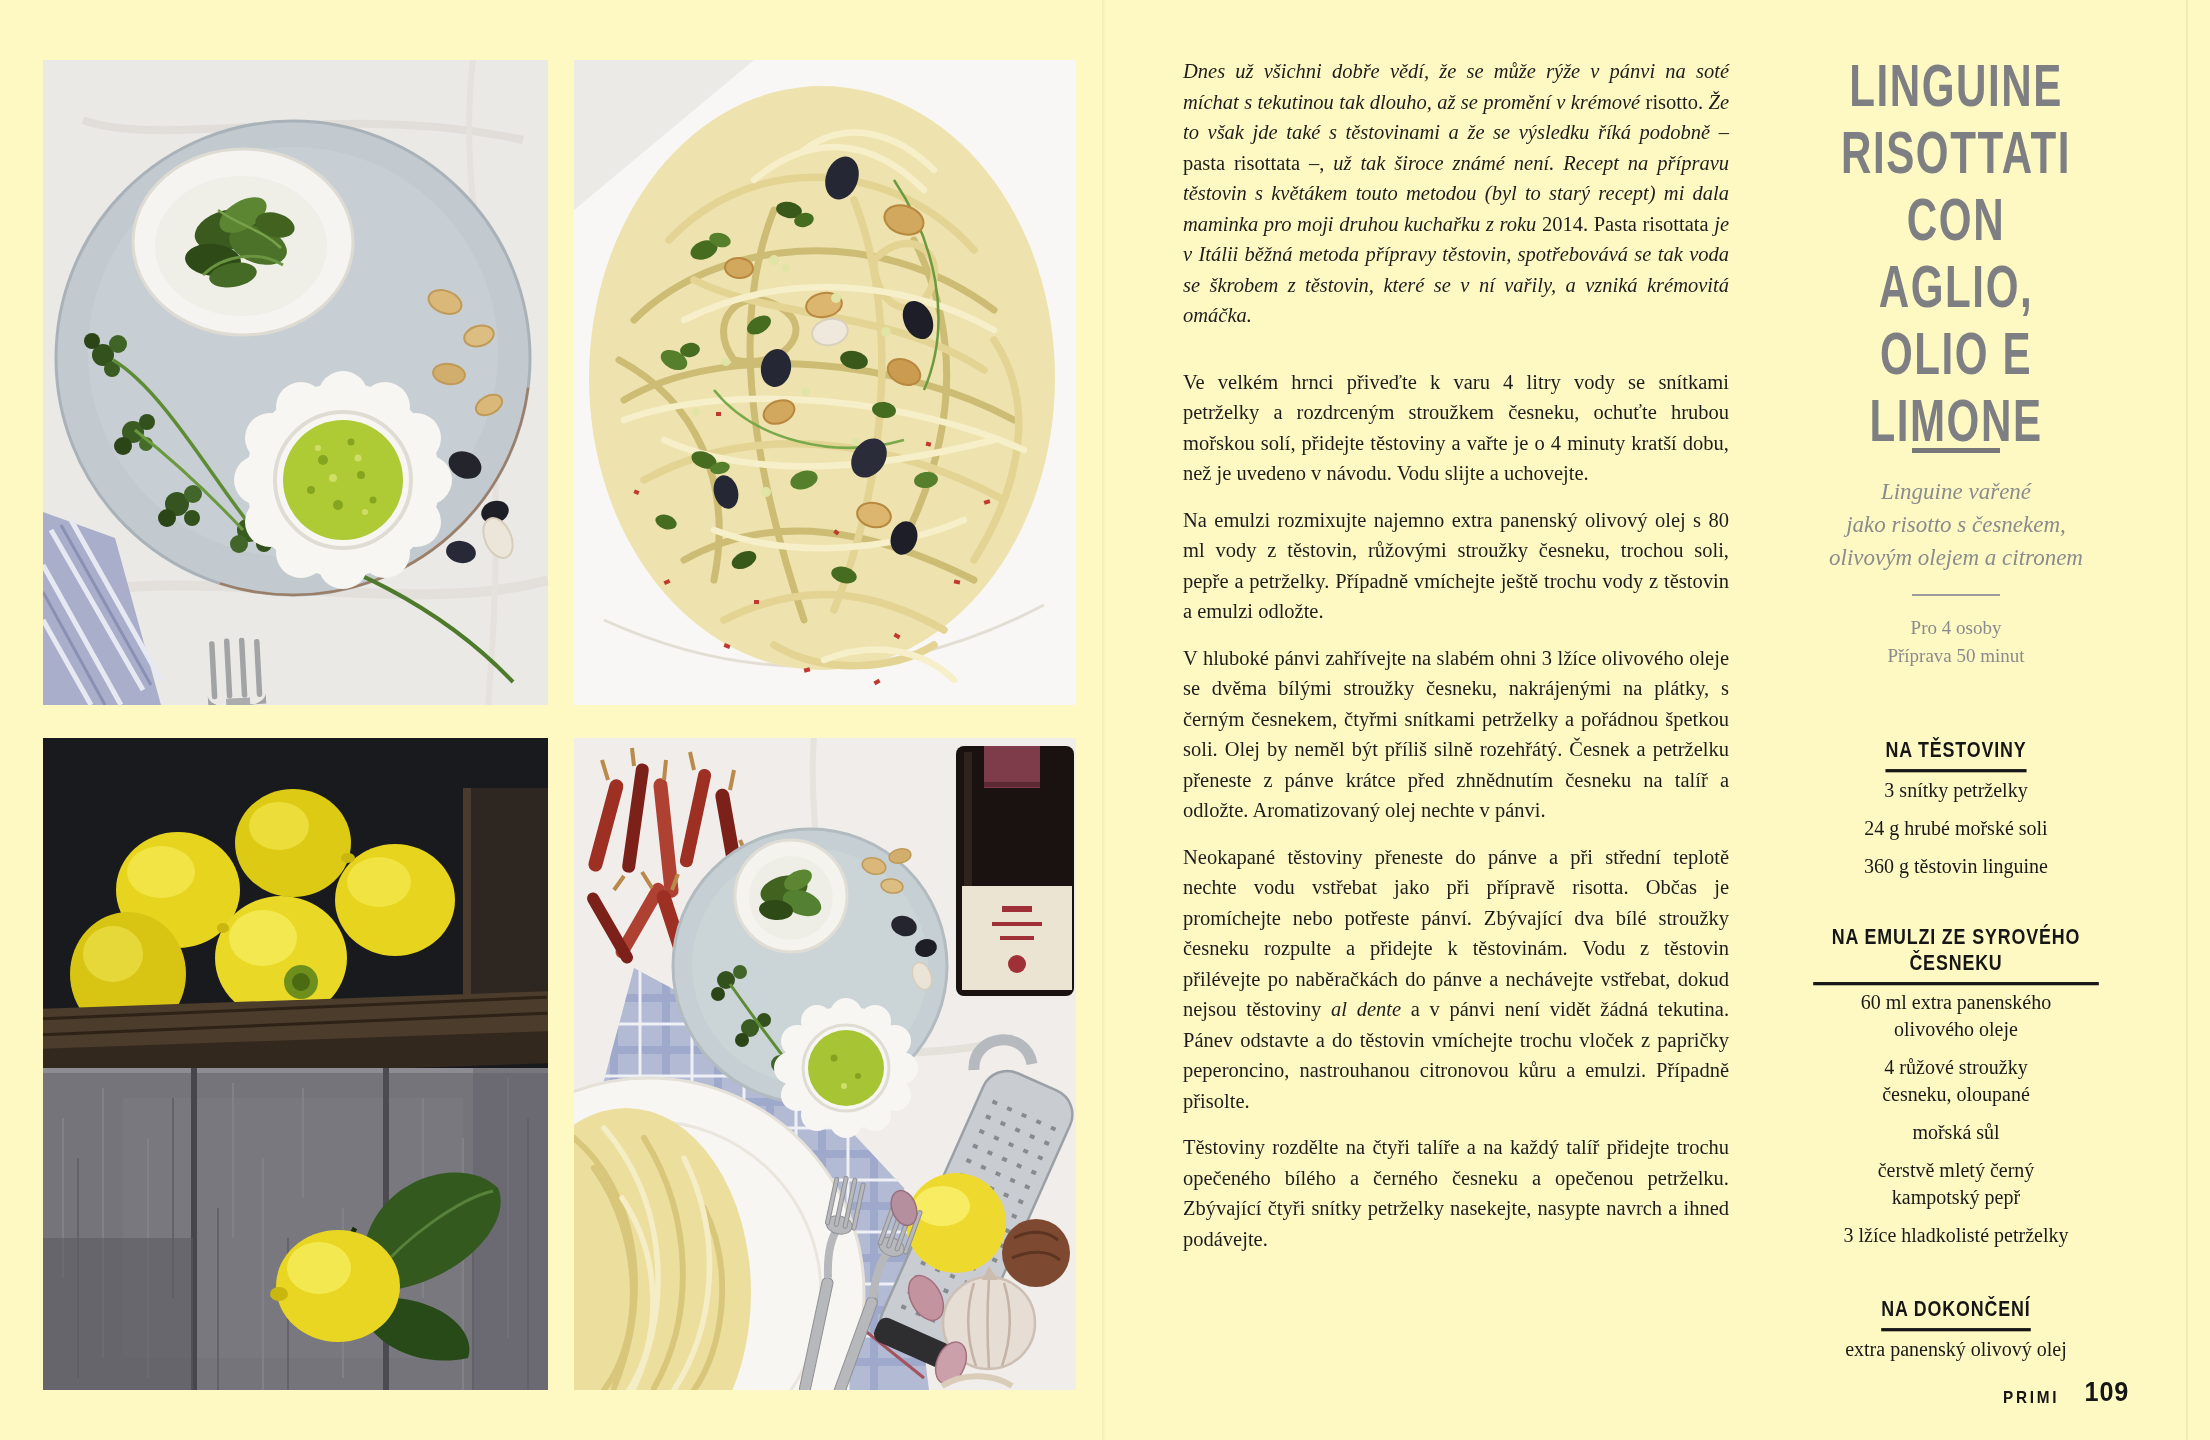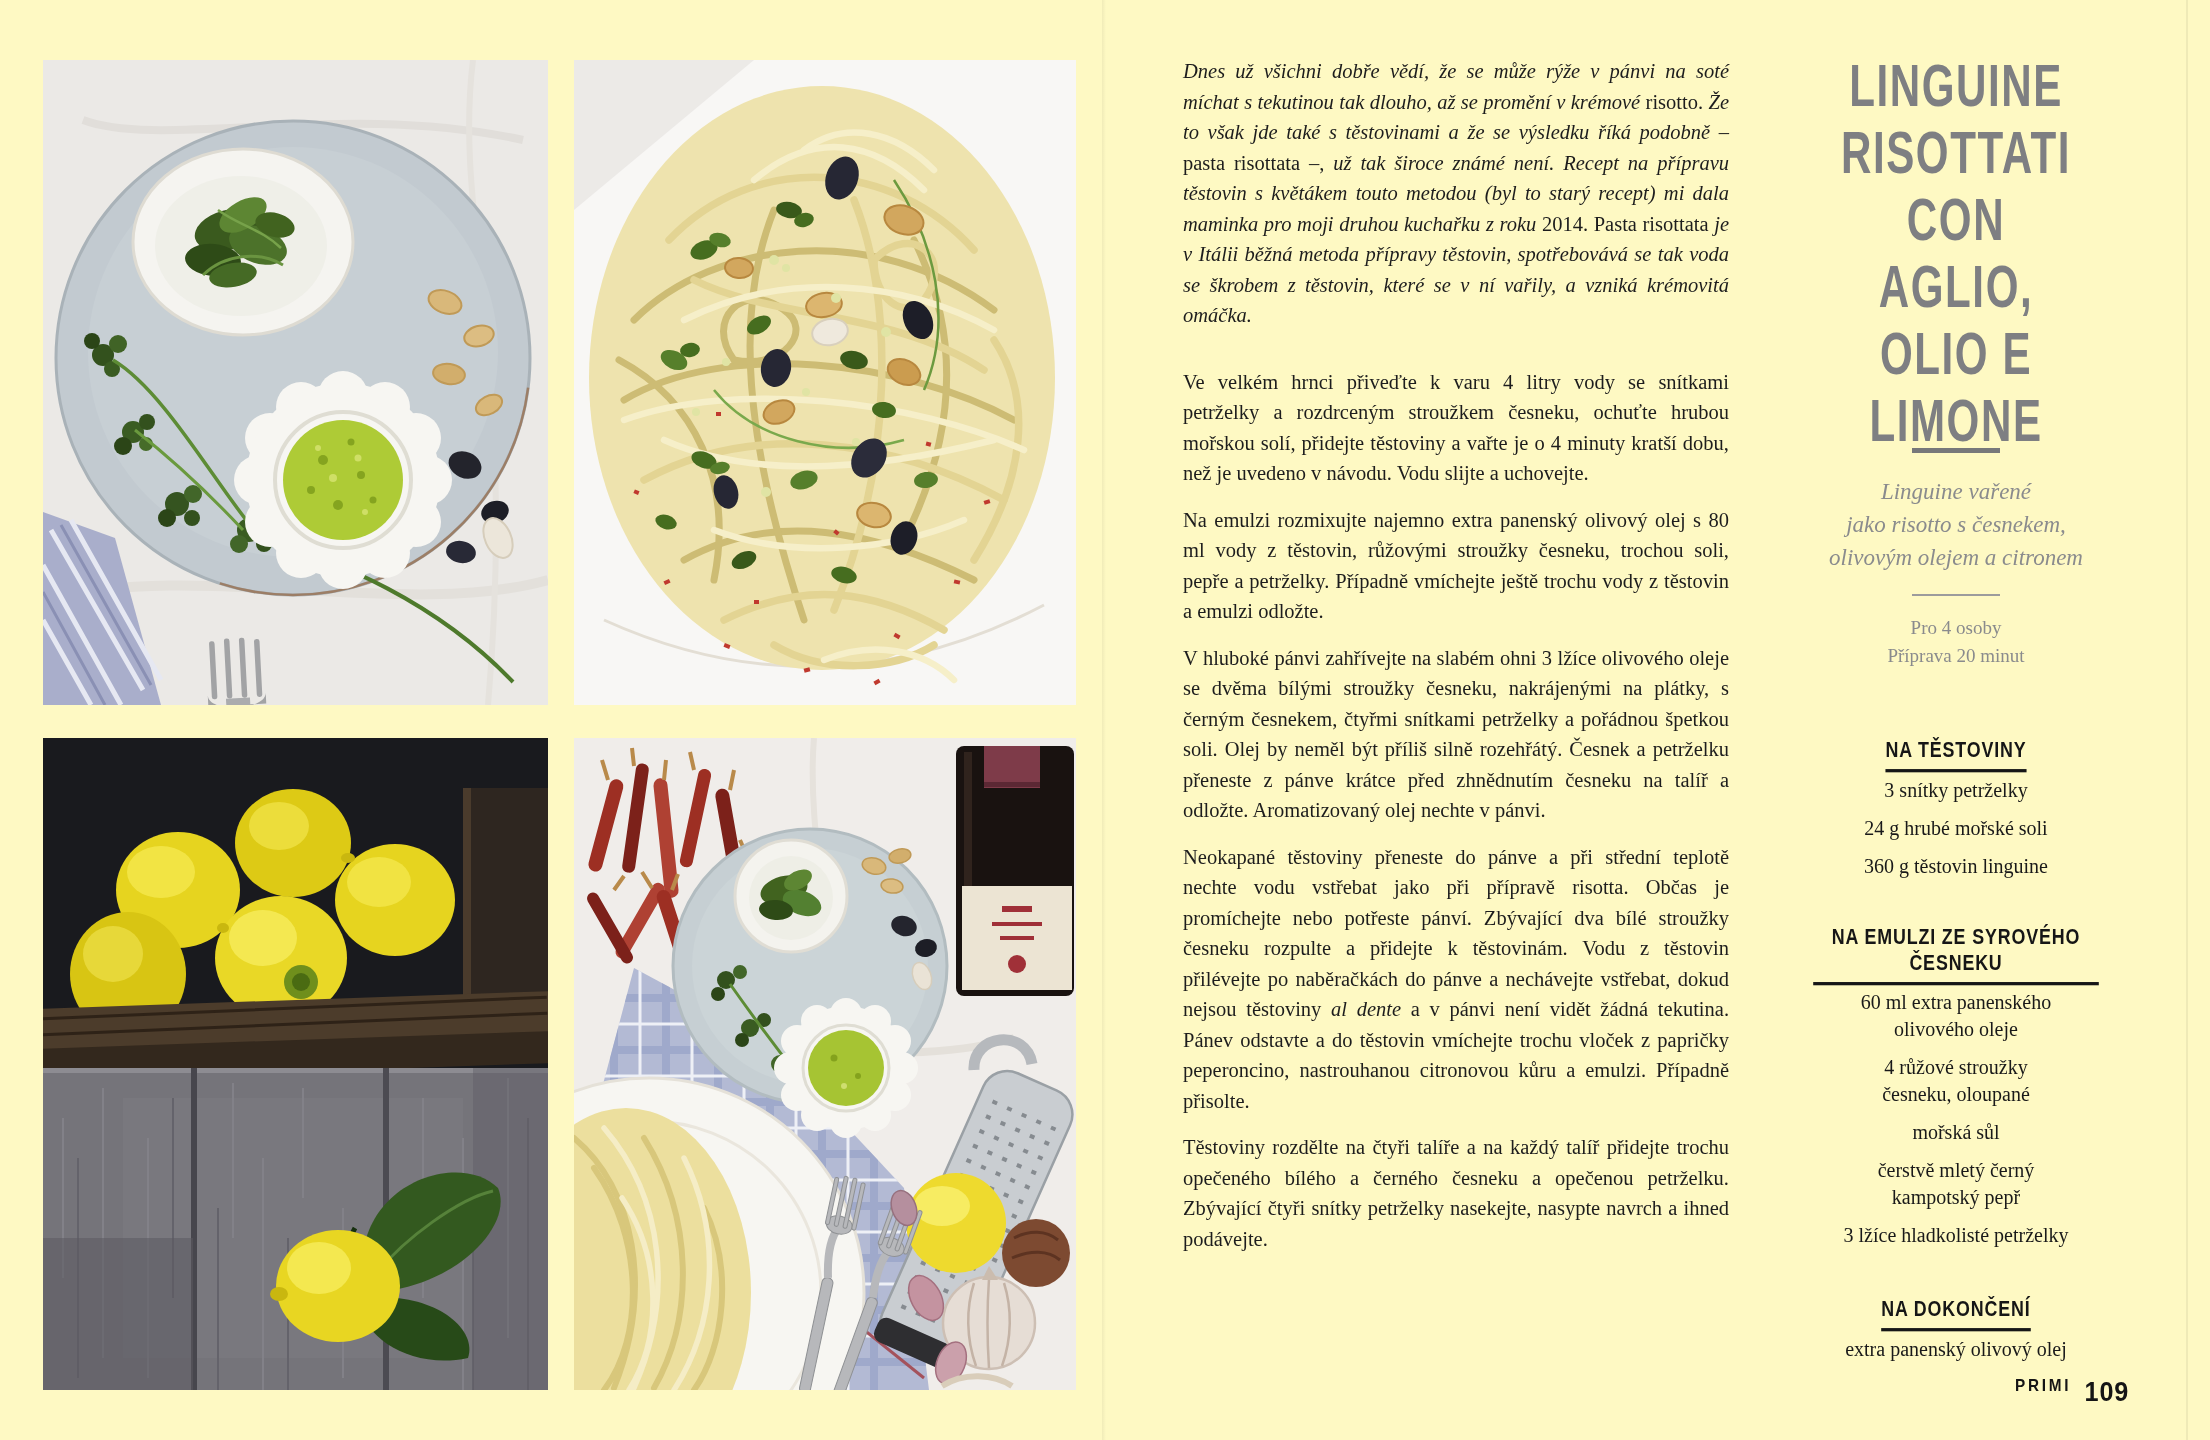--- a/index.html
+++ b/index.html
@@ -38,21 +38,21 @@
   .ing{margin-top:46px;}
   .ing.first{margin-top:66px;}
   .ing h2{margin:0 0 6px 0;}
   .ing-head{display:inline-block;font-family:"Liberation Sans",sans-serif;font-weight:700;
             font-size:21px;letter-spacing:1px;color:#161616;
             border-bottom:3px solid #161616;padding-bottom:6px;
             transform:scale(0.85,1.08);transform-origin:50% 50%;}
   .ing-item{font-size:20px;line-height:27px;color:#191919;margin:0 0 11px 0;white-space:pre-line;}
 
   
-  .folio{position:absolute;right:78px;top:1376px;display:flex;align-items:flex-start;gap:8px;
+  .folio{position:absolute;right:78px;top:1376px;display:flex;align-items:flex-end;gap:20px;
          font-family:"Liberation Sans",sans-serif;font-weight:700;color:#151515;}
   .folio .primi{font-size:17px;letter-spacing:3px;transform:scaleX(0.9);}
   .folio .pagenum{font-size:28px;letter-spacing:1px;transform:scaleX(0.9);}
 </style>
 </head>
 <body>
 
 <div class="spread">
 
   <section>
@@ -526,21 +526,21 @@
       </h1>
       <div class="rule-thick"></div>
       <div class="recipe-subtitle">
         <div>Linguine vařené</div>
         <div>jako risotto s česnekem,</div>
         <div>olivovým olejem a citronem</div>
       </div>
       <div class="rule-thin"></div>
       <div class="serving">
         <div>Pro 4 osoby</div>
-        <div>Příprava 20 minut</div>
+        <div>Příprava 50 minut</div>
       </div>
 
       <section class="ing first">
         <h2><span class="ing-head">NA TĚSTOVINY</span></h2>
         <div class="ing-item">3 snítky petrželky</div>
         <div class="ing-item">24 g hrubé mořské soli</div>
         <div class="ing-item">360 g těstovin linguine</div>
       </section>
 
       <section class="ing">

